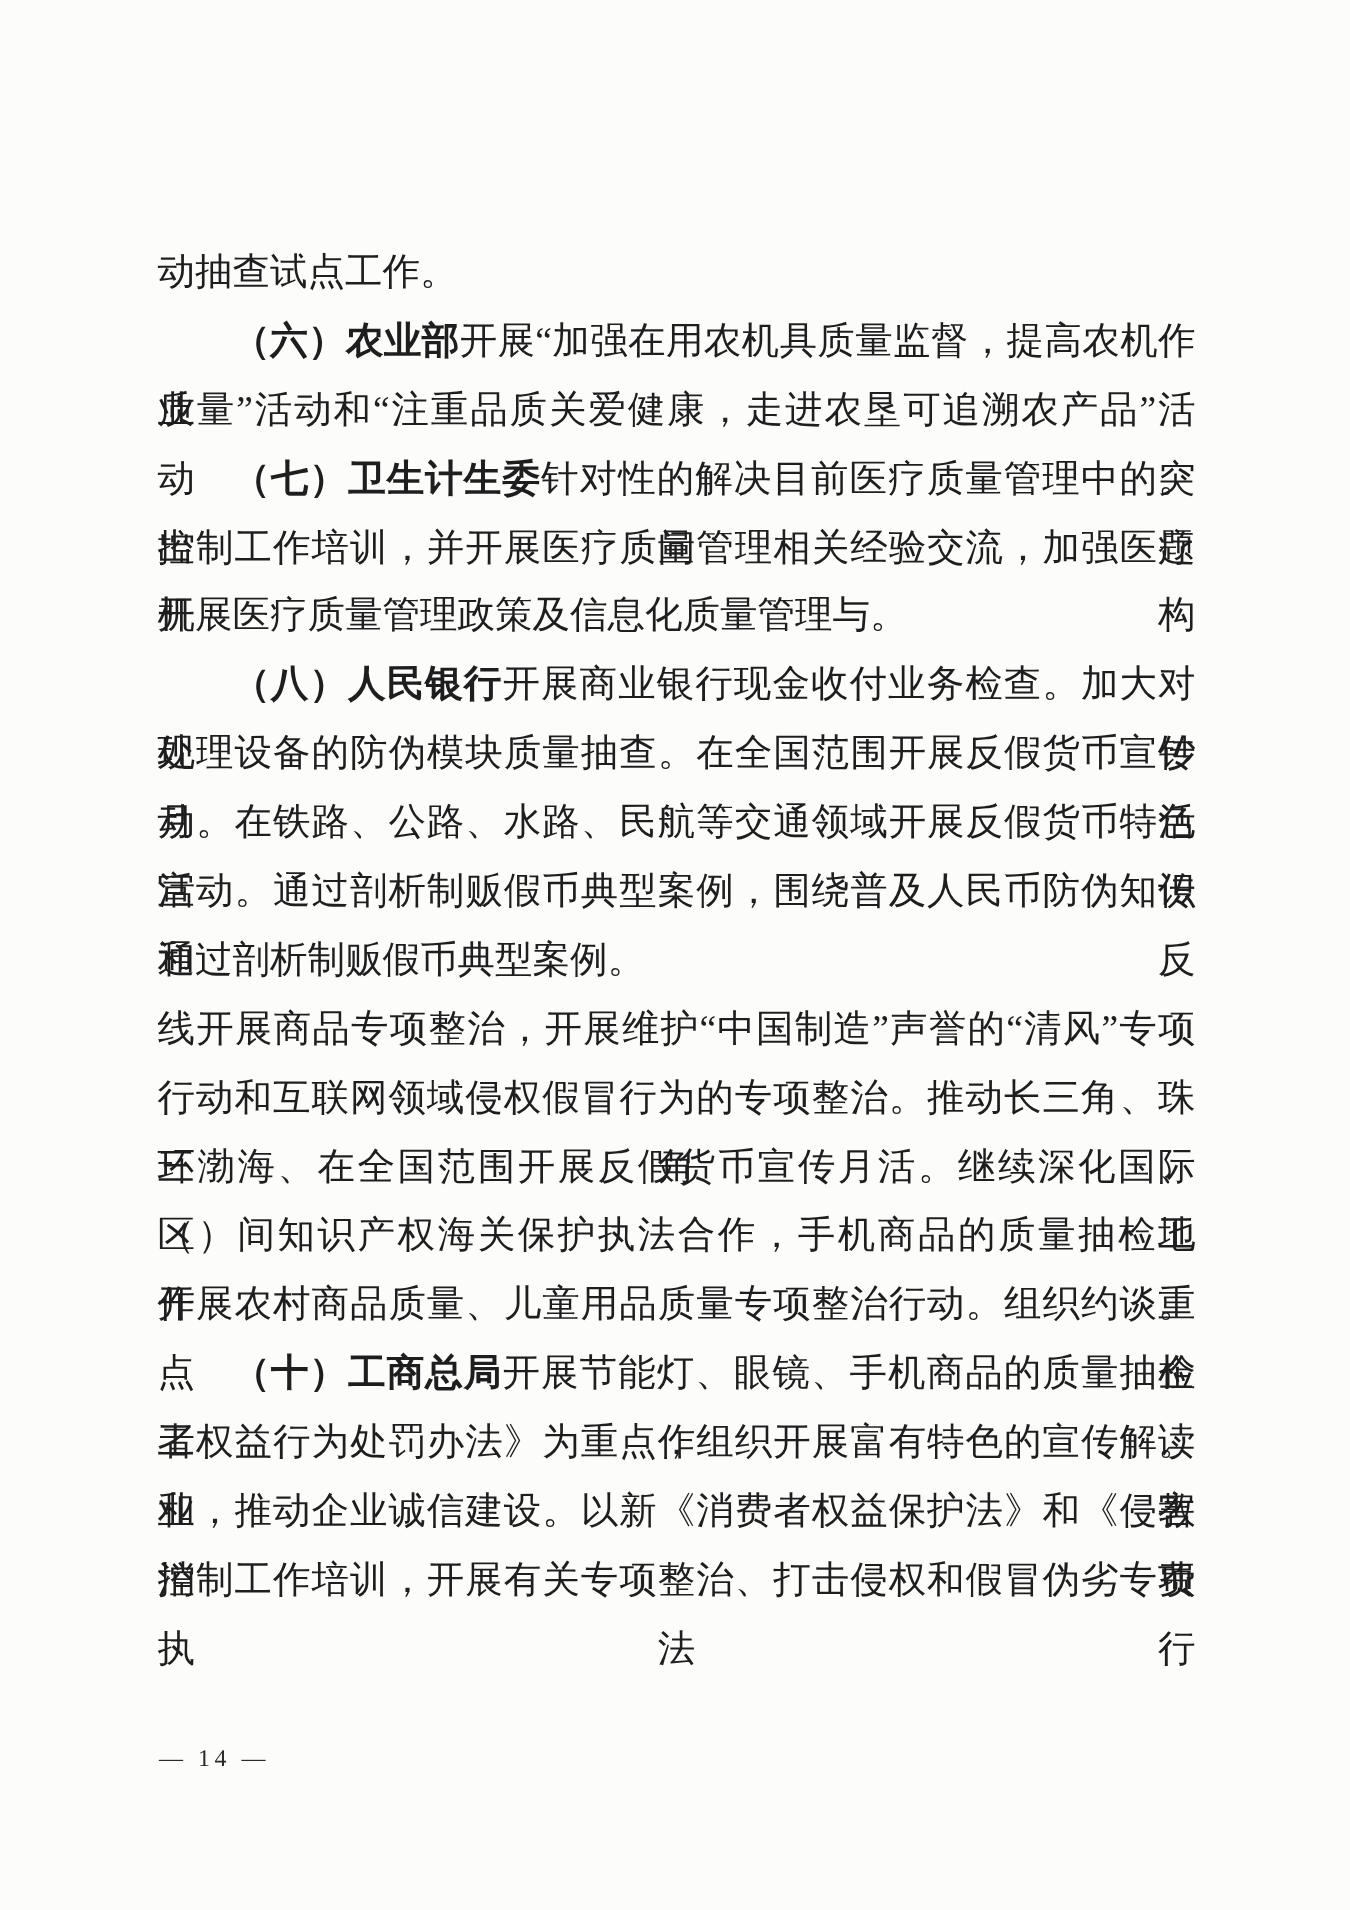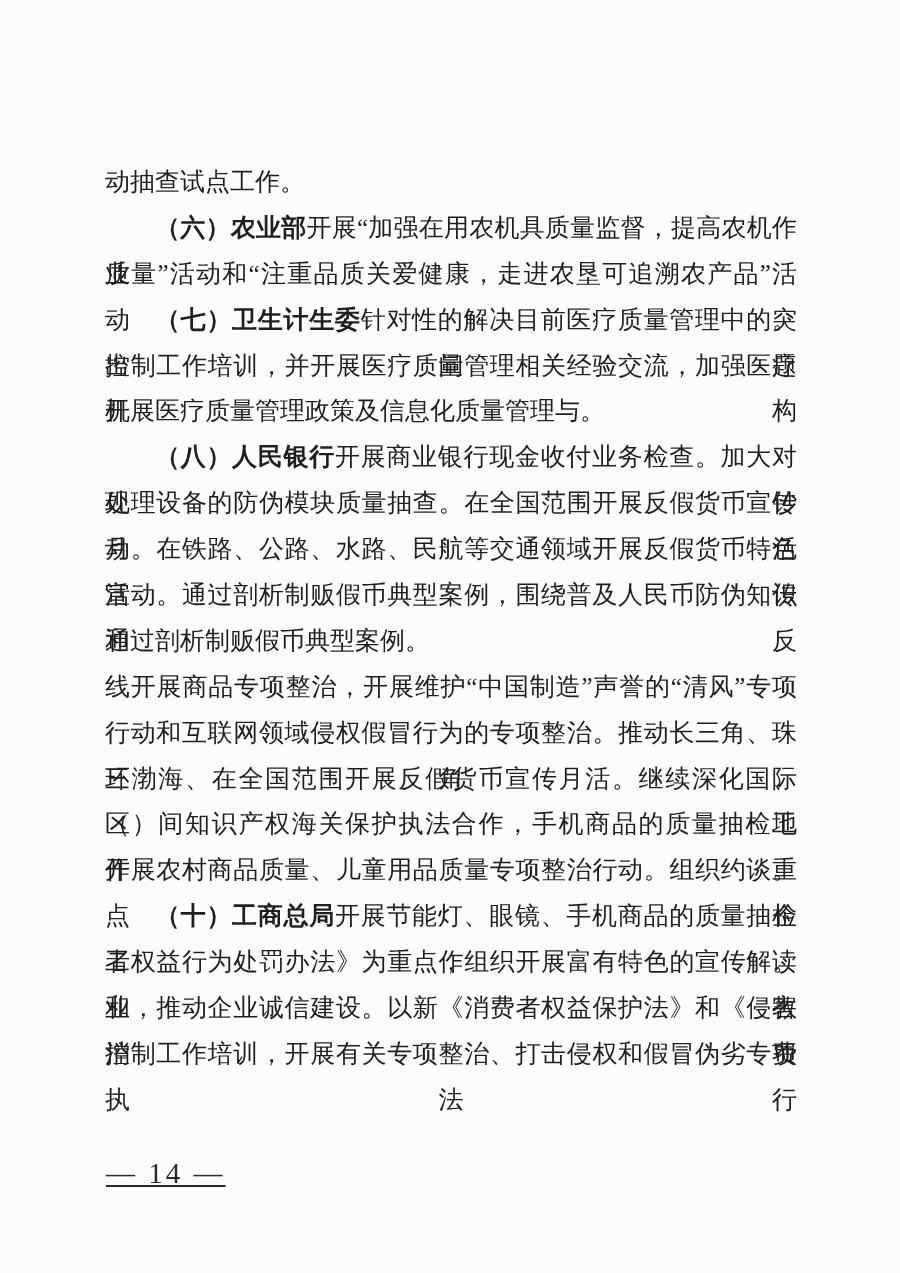--- a/index.html
+++ b/index.html
@@ -40,25 +40,24 @@
   .line.indent {
     text-indent: 2em;
   }
   .seg.bold {
     font-weight: bold;
   }
   .page-number {
     position: absolute;
     left: 106px;
     top: 1158px;
-    font-size: 29px;
+    font-size: 16px;
     line-height: 30px;
     letter-spacing: 3px;
     color: #2a2a2a;
-    text-decoration: underline;
   }
 </style>
 </head>
 <body>
 
 <div class="page">
   <div class="text-block">
       <div class="line"><span class="seg">动抽查试点工作。</span></div>
       <div class="line indent fill"><span class="seg bold">（六）农业部</span><span class="seg">开展“加强在用农机具质量监督，提高农机作业</span></div>
       <div class="line fill"><span class="seg">质量”活动和“注重品质关爱健康，走进农垦可追溯农产品”活动。</span></div>

